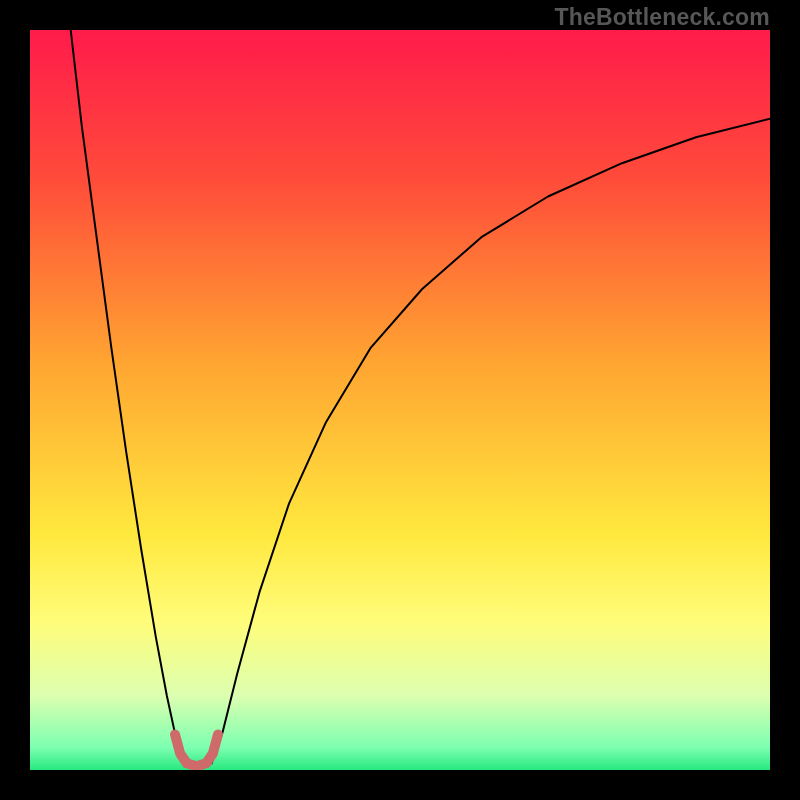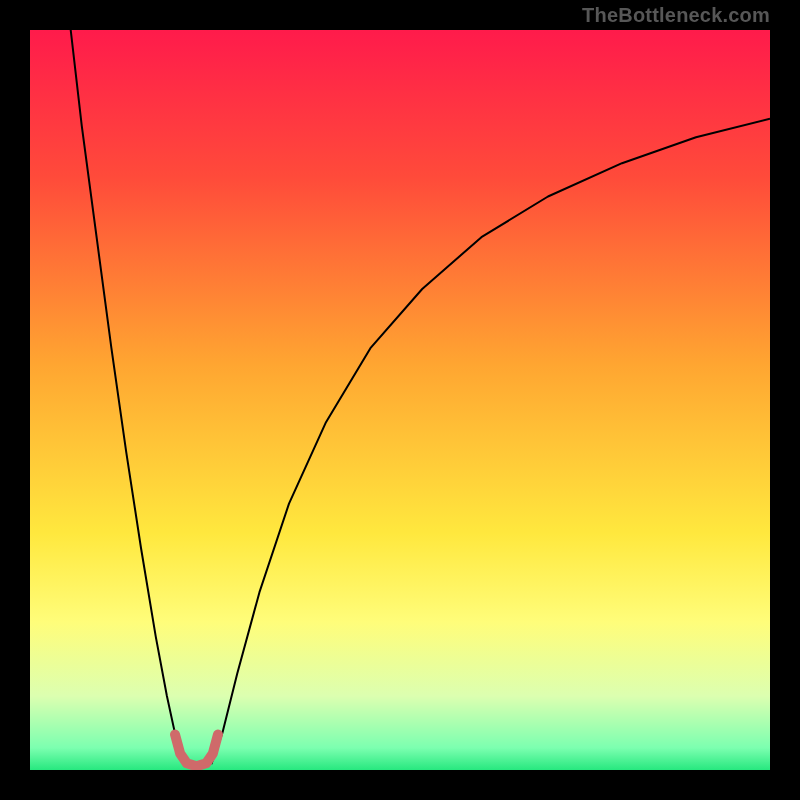--- a/index.html
+++ b/index.html
@@ -22,21 +22,21 @@
     top: 30px;
     left: 30px;
     width: 740px;
     height: 740px;
     overflow: hidden;
   }
   .attribution {
     position: absolute;
     top: 4px;
     right: 30px;
-    font-size: 20px;
+    font-size: 23px;
     font-weight: 600;
     color: #575757;
     letter-spacing: 0.2px;
   }
   svg { display: block; }
 </style>
 </head>
 <body>
 
 <div class="frame">

